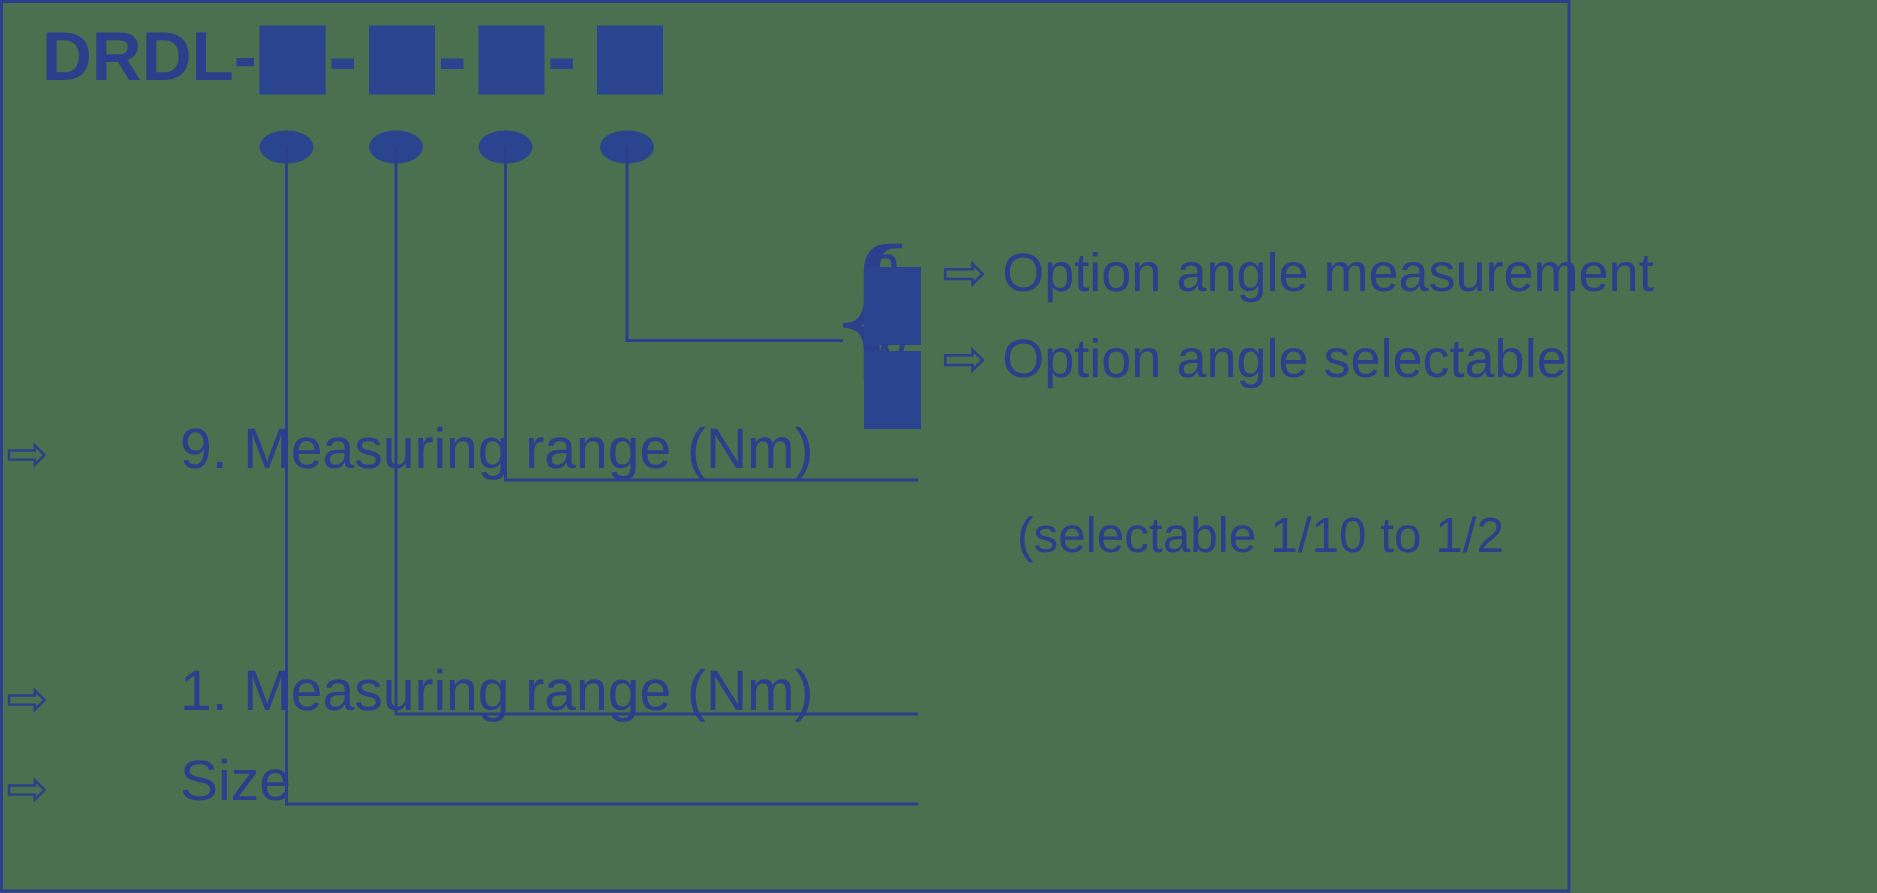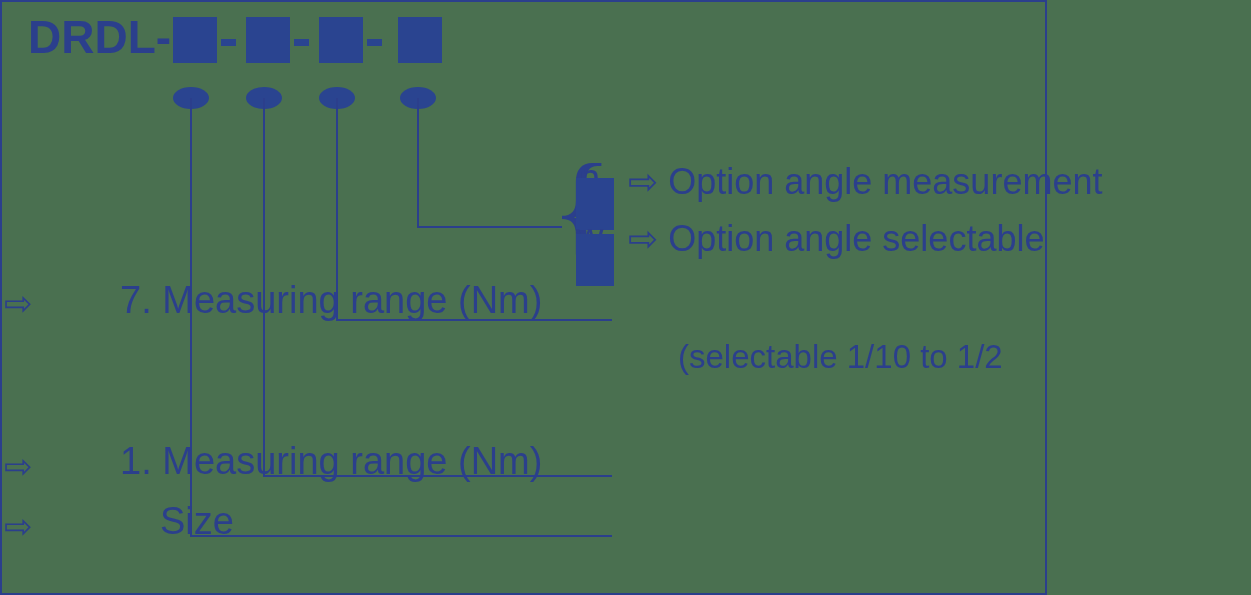--- a/index.html
+++ b/index.html
@@ -142,26 +142,26 @@
   </div>
 
   <div class="abs opt-letter" style="left:574px;top:216px;">w</div>
   <div class="abs opt-square" style="left:574px;top:232px;"></div>
   <div class="abs opt-text" style="left:626px;top:219px;">
     <span>⇨</span>
     <span>Option angle selectable</span>
   </div>
 
   <div class="abs arrow-out" style="left:2px;top:284px;">⇨</div>
-  <div class="abs row-label" style="left:118px;top:279px;">7. Measuring range (Nm)</div>
+  <div class="abs row-label" style="left:118px;top:279px;">9. Measuring range (Nm)</div>
   <div class="abs underline" style="left:334px;top:317px;width:276px;"></div>
 
   <div class="abs note-text" style="left:676px;top:332px;">(selectable 1/10 to 1/2</div>
 
   <div class="abs arrow-out" style="left:2px;top:447px;">⇨</div>
   <div class="abs row-label" style="left:118px;top:440px;">1. Measuring range (Nm)</div>
   <div class="abs underline" style="left:261px;top:473px;width:349px;"></div>
 
   <div class="abs arrow-out" style="left:2px;top:507px;">⇨</div>
-  <div class="abs row-label" style="left:118px;top:500px;margin-left:40px;">Size</div>
+  <div class="abs row-label" style="left:118px;top:500px;">Size</div>
   <div class="abs underline" style="left:188px;top:533px;width:422px;"></div>
 
 </div>
 
 </body></html>

